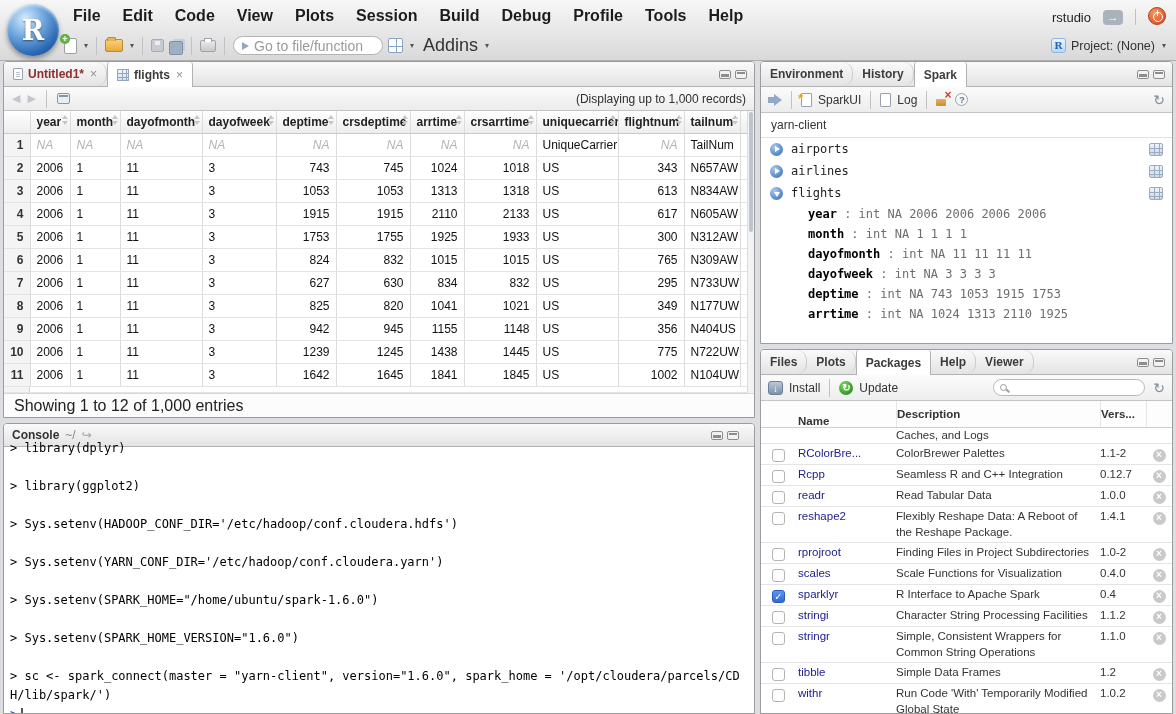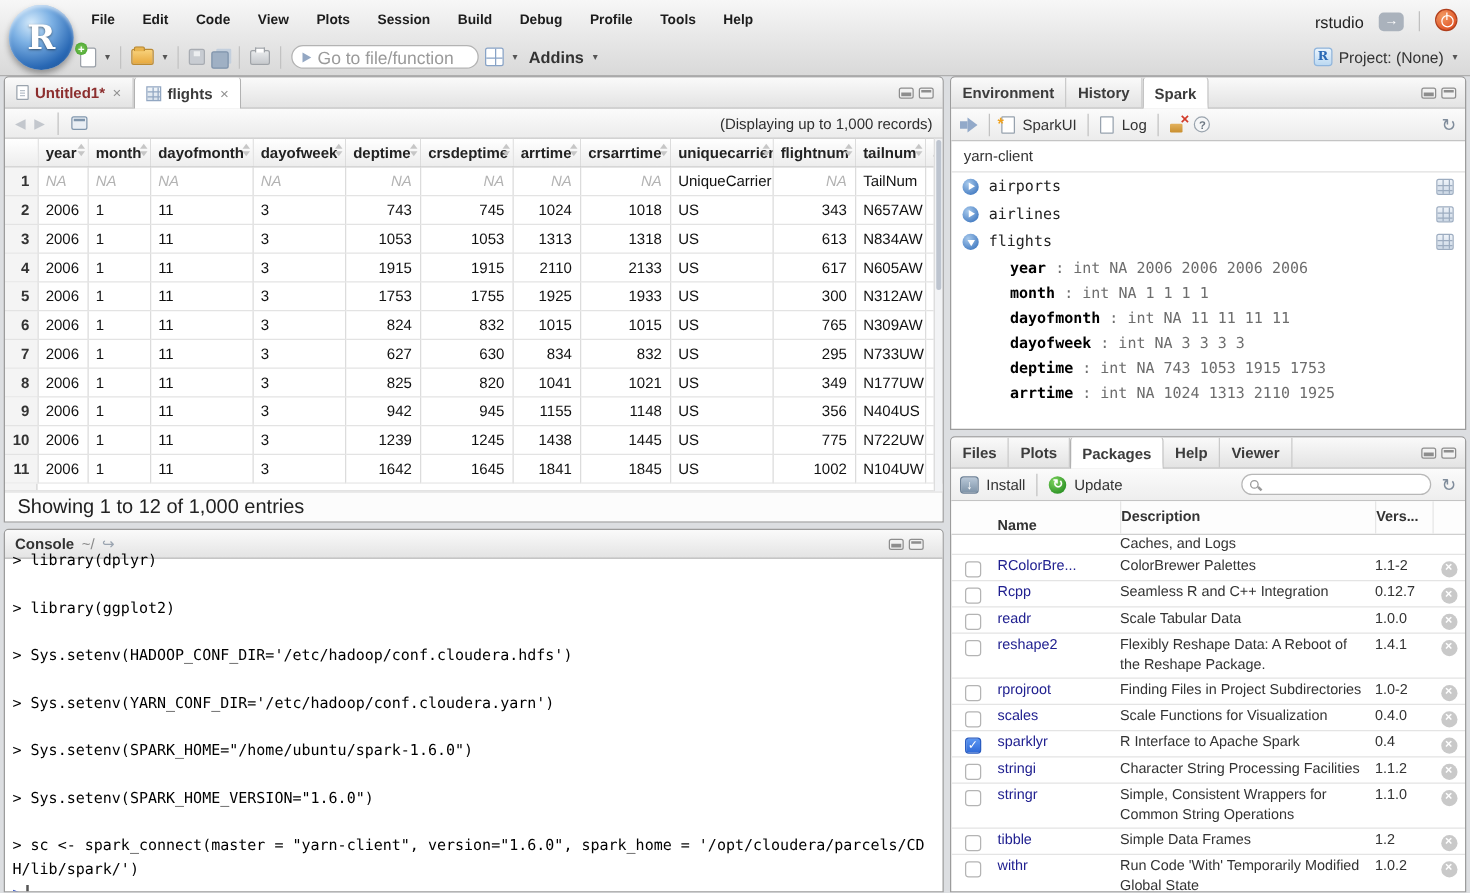--- a/index.html
+++ b/index.html
@@ -3,21 +3,21 @@
 <meta charset="utf-8">
 <style>
   * { margin:0; padding:0; box-sizing:border-box; }
   html,body { width:1176px; height:714px; overflow:hidden; }
   body { font-family:"Liberation Sans", sans-serif; background:#dcdee1; position:relative; }
 
   
   .chrome { position:absolute; top:0; left:0; right:0; height:61px;
     background:linear-gradient(#f7f7f7,#e9e9e9 45%,#d9d9d9); border-bottom:1px solid #aeaeae; }
   .menu-row { position:absolute; top:0; left:62px; right:10px; height:31px; display:flex; align-items:center; }
-  .menu-item { font-size:11px; font-weight:bold; color:#1c1c1c; padding:0 11px; cursor:default; }
+  .menu-item { font-size:16px; font-weight:bold; color:#1c1c1c; padding:0 11px; cursor:default; }
   .menu-right { margin-left:auto; display:flex; align-items:flex-end; gap:12px; }
   .username { font-size:13px; color:#222; }
   .logout-ic { width:20px; height:15px; background:#aab2bc; border-radius:4px; color:#fff; font-size:11px;
     line-height:14px; text-align:center; }
   .vdiv { width:1px; height:16px; background:#c0c0c0; }
   .power-btn { width:18px; height:18px; border-radius:50%; background:radial-gradient(circle at 35% 30%,#f29a62,#e25a2b 70%,#c4441d);
     border:1px solid #b03f1c; position:relative; }
   .power-btn::before { content:""; position:absolute; left:4px; top:4px; width:8px; height:8px; border:1.5px solid #fff; border-radius:50%; }
   .power-btn::after { content:""; position:absolute; left:7.5px; top:2px; width:1.6px; height:6px; background:#fff; }
 
@@ -39,39 +39,39 @@
   .ic-save::before { content:""; position:absolute; top:1px; left:3px; right:3px; height:4px; background:#eceef0; }
   .ic-saveall { width:14px; height:14px; background:#9fb0c4; border:1px solid #7e92aa; border-radius:2px; box-shadow:3px -3px 0 -1px #c3cfdd; position:relative; top:2px; }
   .ic-print { width:16px; height:12px; background:linear-gradient(#e8eaec,#c6c9cd); border:1px solid #9fa3a8; border-radius:2px; position:relative; }
   .ic-print::before { content:""; position:absolute; top:-3px; left:3px; right:3px; height:3px; background:#fff; border:1px solid #9fa3a8; border-bottom:none; }
   .goto-box { width:150px; height:19px; border:1px solid #b3b3b3; border-radius:10px; background:#fff; display:flex; align-items:center; padding:0 8px; gap:5px; }
   .goto-arrow { width:0; height:0; border-left:7px solid #93a7c3; border-top:4px solid transparent; border-bottom:4px solid transparent; }
   .goto-ph { font-size:14px; color:#9a9a9a; }
   .ic-grid-btn { width:15px; height:15px; border:1px solid #88a3c6; border-radius:2px; position:relative; background:#fff; }
   .ic-grid-btn::before { content:""; position:absolute; left:6.5px; top:0; bottom:0; width:1px; background:#88a3c6; }
   .ic-grid-btn::after { content:""; position:absolute; top:6.5px; left:0; right:0; height:1px; background:#88a3c6; }
-  .addins-label { font-size:13px; font-weight:bold; color:#333; margin-left:4px; }
+  .addins-label { font-size:18px; font-weight:normal; color:#333; margin-left:4px; }
   .toolbar-right { margin-left:auto; display:flex; align-items:center; gap:5px; }
   .proj-ic { width:15px; height:15px; border-radius:3px; background:linear-gradient(#eaf4fd,#bcd9f2); border:1px solid #8fb5dd;
     color:#2a69b5; font-family:"DejaVu Serif",serif; font-size:10px; font-weight:bold; text-align:center; line-height:14px; }
   .proj-label { font-size:12.5px; color:#333; }
 
   
   .workspace { position:absolute; top:61px; left:3px; right:3px; bottom:0; display:flex; gap:5px; }
   .col-left { width:752px; display:flex; flex-direction:column; gap:5px; }
   .col-right { flex:1; display:flex; flex-direction:column; gap:5px; }
   .pane { background:#fff; border:1px solid #9c9c9c; border-radius:4px 4px 0 0; overflow:hidden; position:relative; }
   .pane-viewer { height:357px; }
   .pane-console { flex:1; }
   .pane-spark { height:283px; }
   .pane-packages { flex:1; }
 
   .tabbar { height:25px; background:linear-gradient(#fafafa,#e3e3e3); border-bottom:1px solid #b2b2b2; display:flex; align-items:stretch; }
   .tab { display:flex; align-items:center; gap:5px; padding:0 9px; font-size:12px; font-weight:bold; color:#3c3c3c;
-    border-right:1px solid #cacaca; cursor:default; }
+    border-right:1px solid #cacaca; cursor:default;border-radius:10px; }
   .tab.active { background:#fff; margin-bottom:-1px; border-right:1px solid #b2b2b2; border-left:1px solid #b2b2b2; border-radius:3px 3px 0 0; }
   .tab .close-x { color:#909090; font-size:12px; font-weight:normal; margin-left:1px; }
   .tab-label-modified { color:#8c2e2e; }
   .winbtns { margin-left:auto; display:flex; align-items:center; gap:4px; padding:0 7px; }
   .wb { width:12px; height:9px; border:1px solid #8d8d8d; border-radius:2px; background:#f2f2f2; position:relative; }
   .wb-min::after { content:""; position:absolute; left:1px; right:1px; bottom:1px; height:3px; background:#8d8d8d; }
   .wb-max::after { content:""; position:absolute; left:1px; right:1px; top:1px; height:2px; background:#8d8d8d; }
 
   .page-ic { width:10px; height:12px; background:#fff; border:1px solid #9aa3ad; border-radius:1px; position:relative; }
   .page-ic::after { content:""; position:absolute; left:2px; top:3px; right:2px; height:1px; background:#b9c1ca; box-shadow:0 2px 0 #b9c1ca, 0 4px 0 #b9c1ca; }
@@ -654,21 +654,21 @@
             <span class="c-ver">0.12.7</span>
             <span class="c-x">
               <span class="x-circle">×</span>
             </span>
           </div>
           <div class="pkg-row">
             <span class="c-check">
               <span class="pkg-check"></span>
             </span>
             <span class="c-name pkg-name">readr</span>
-            <span class="c-desc">Scale Tabular Data</span>
+            <span class="c-desc">Read Tabular Data</span>
             <span class="c-ver">1.0.0</span>
             <span class="c-x">
               <span class="x-circle">×</span>
             </span>
           </div>
           <div class="pkg-row">
             <span class="c-check">
               <span class="pkg-check"></span>
             </span>
             <span class="c-name pkg-name">reshape2</span>

